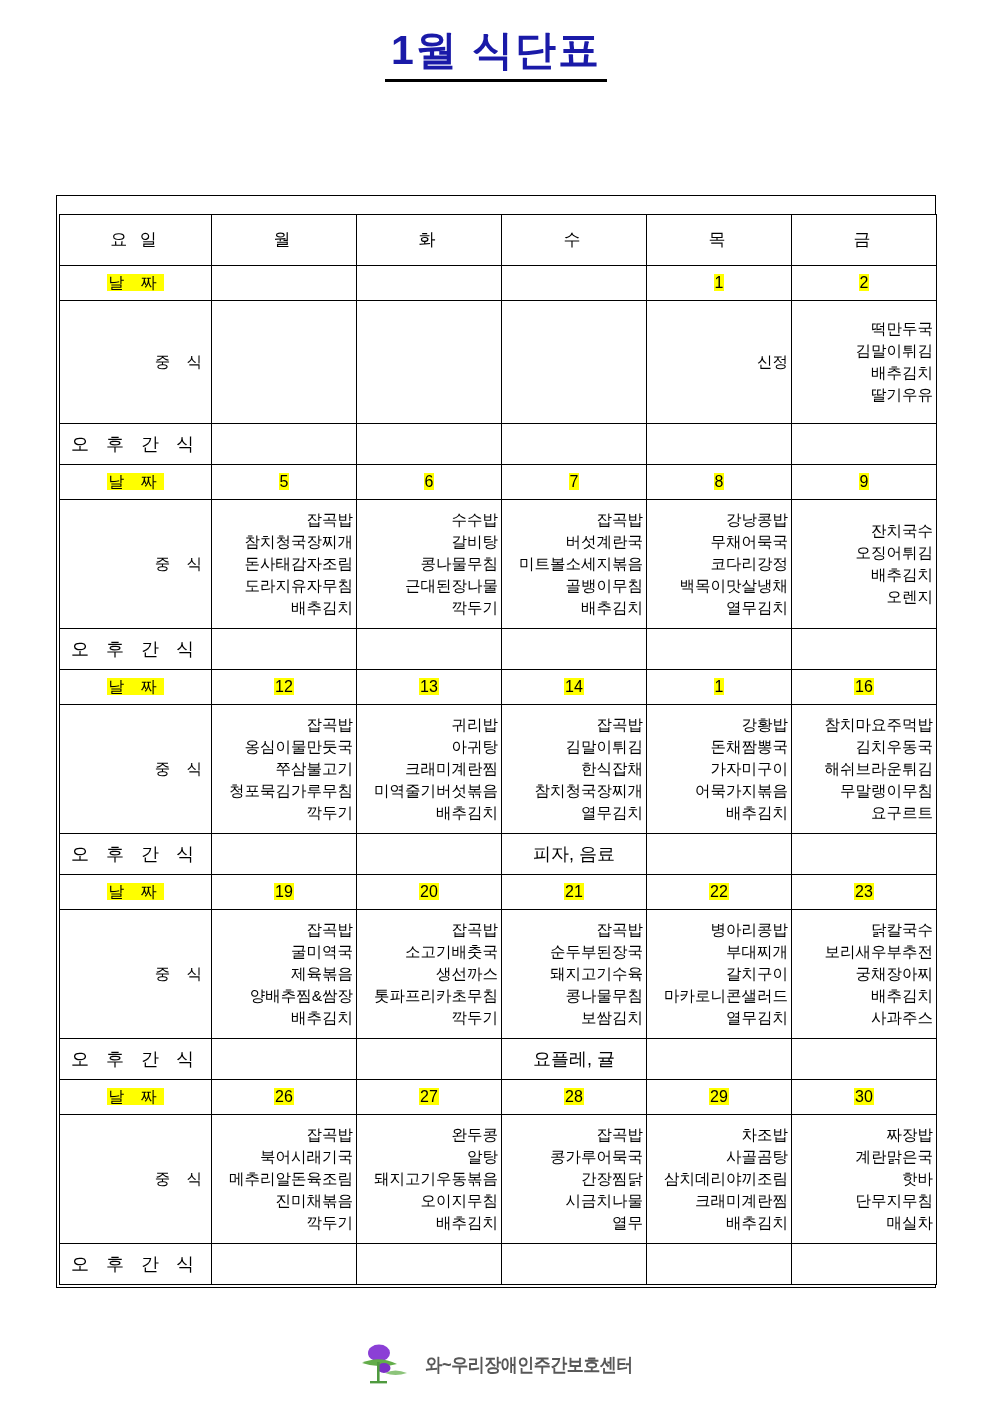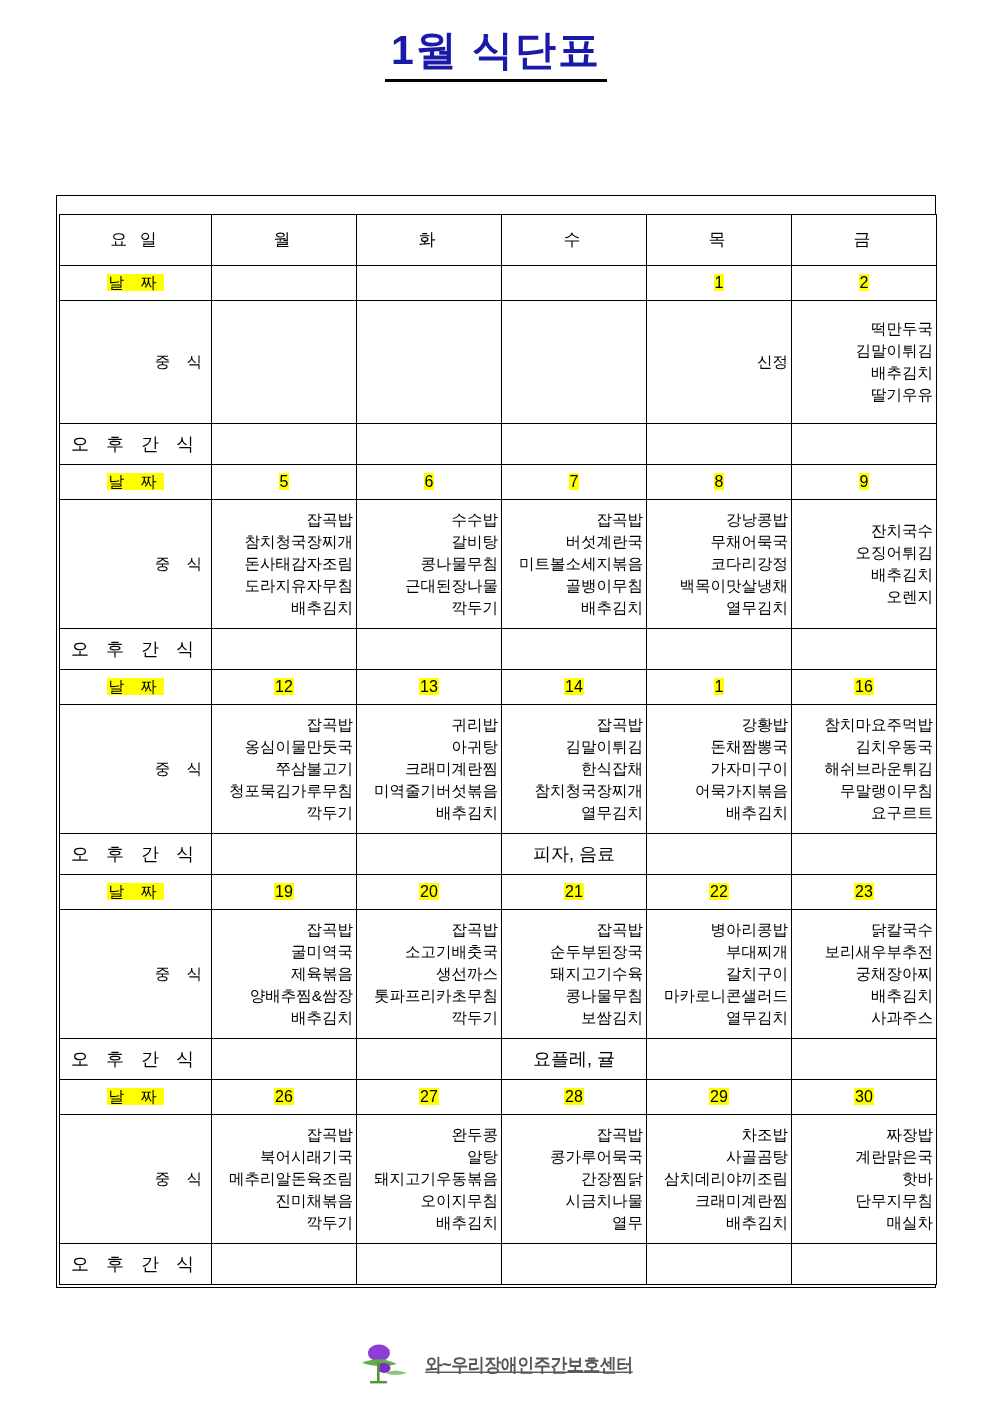--- a/index.html
+++ b/index.html
@@ -97,21 +97,20 @@
   
   .footer {
     position: absolute;
     left: 0;
     bottom: 18px;
     width: 100%;
     display: flex;
     align-items: center;
     justify-content: center;
     gap: 10px;
-    text-decoration: underline;
   }
   .logo-mark {
     width: 56px;
     height: 42px;
     flex: 0 0 auto;
   }
   .logo-text {
     font-size: 17px;
     font-weight: bold;
     color: #3a3a3a;

